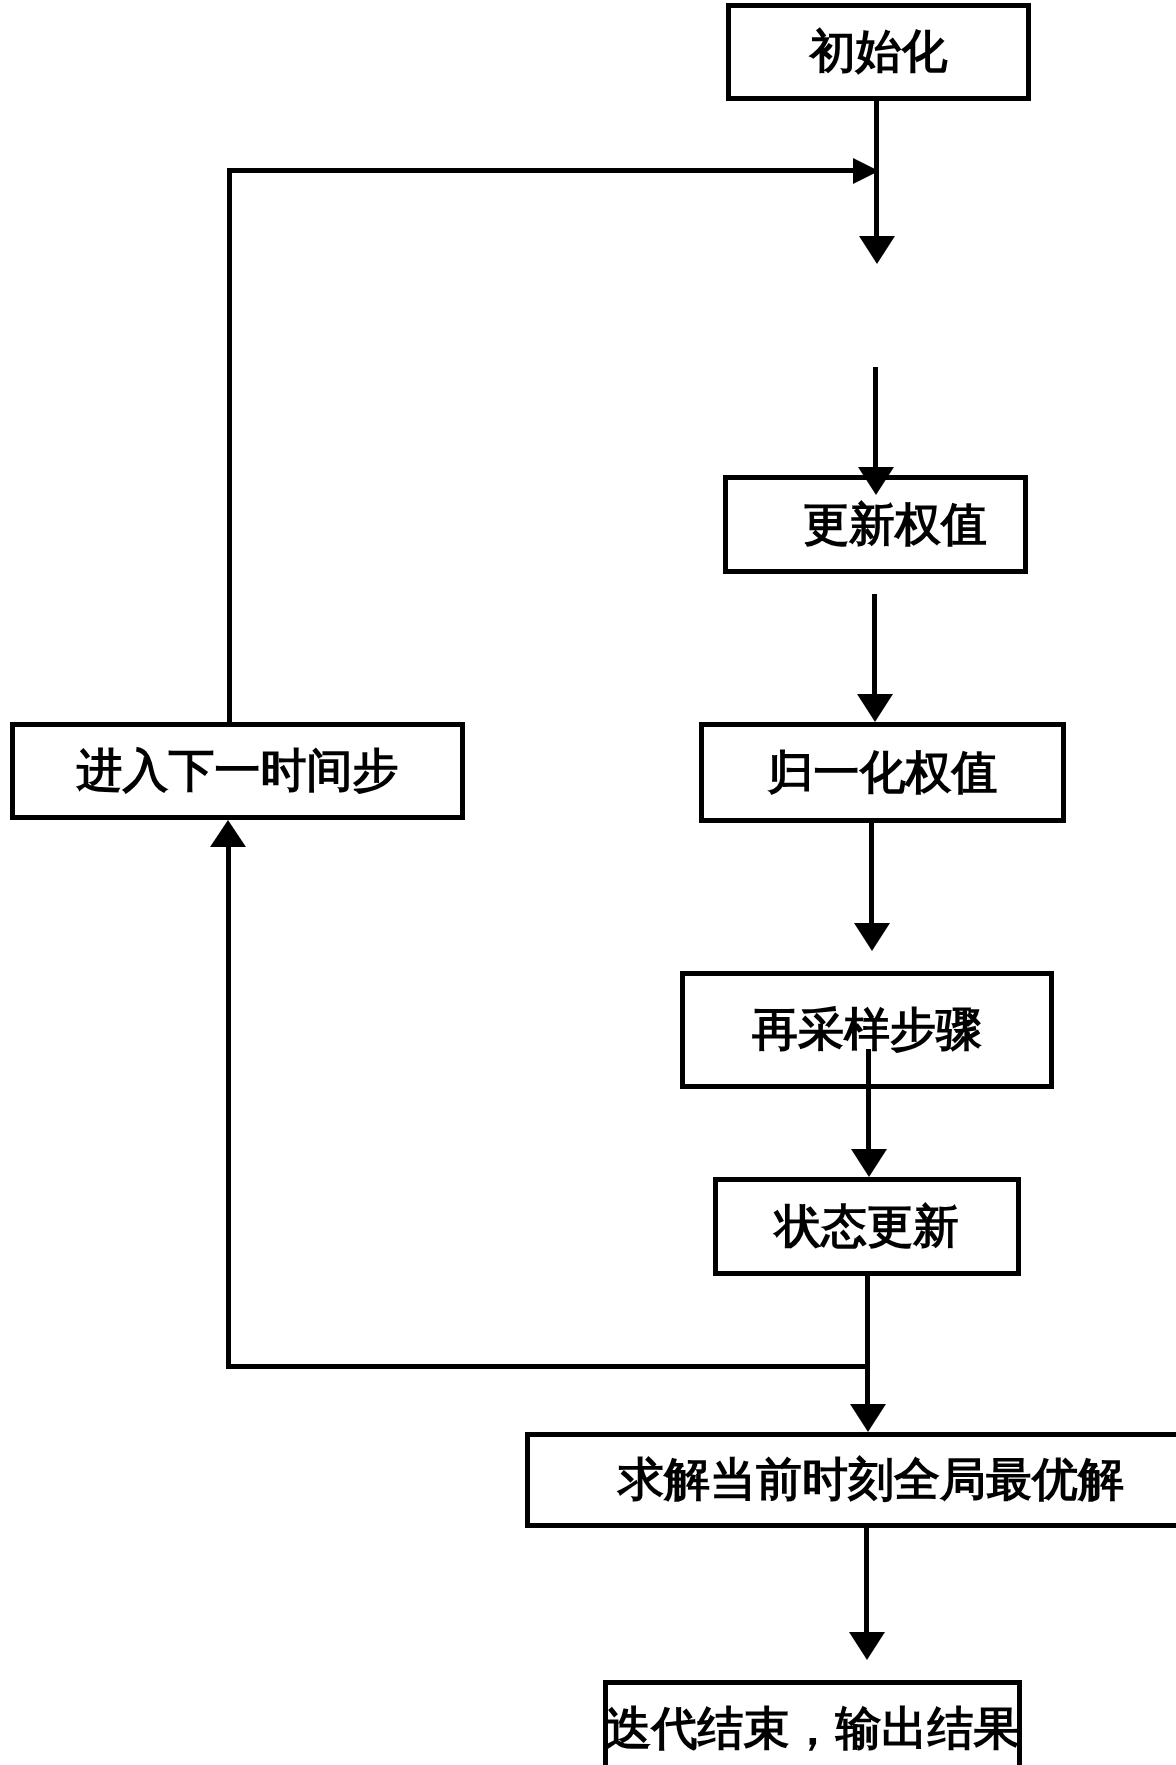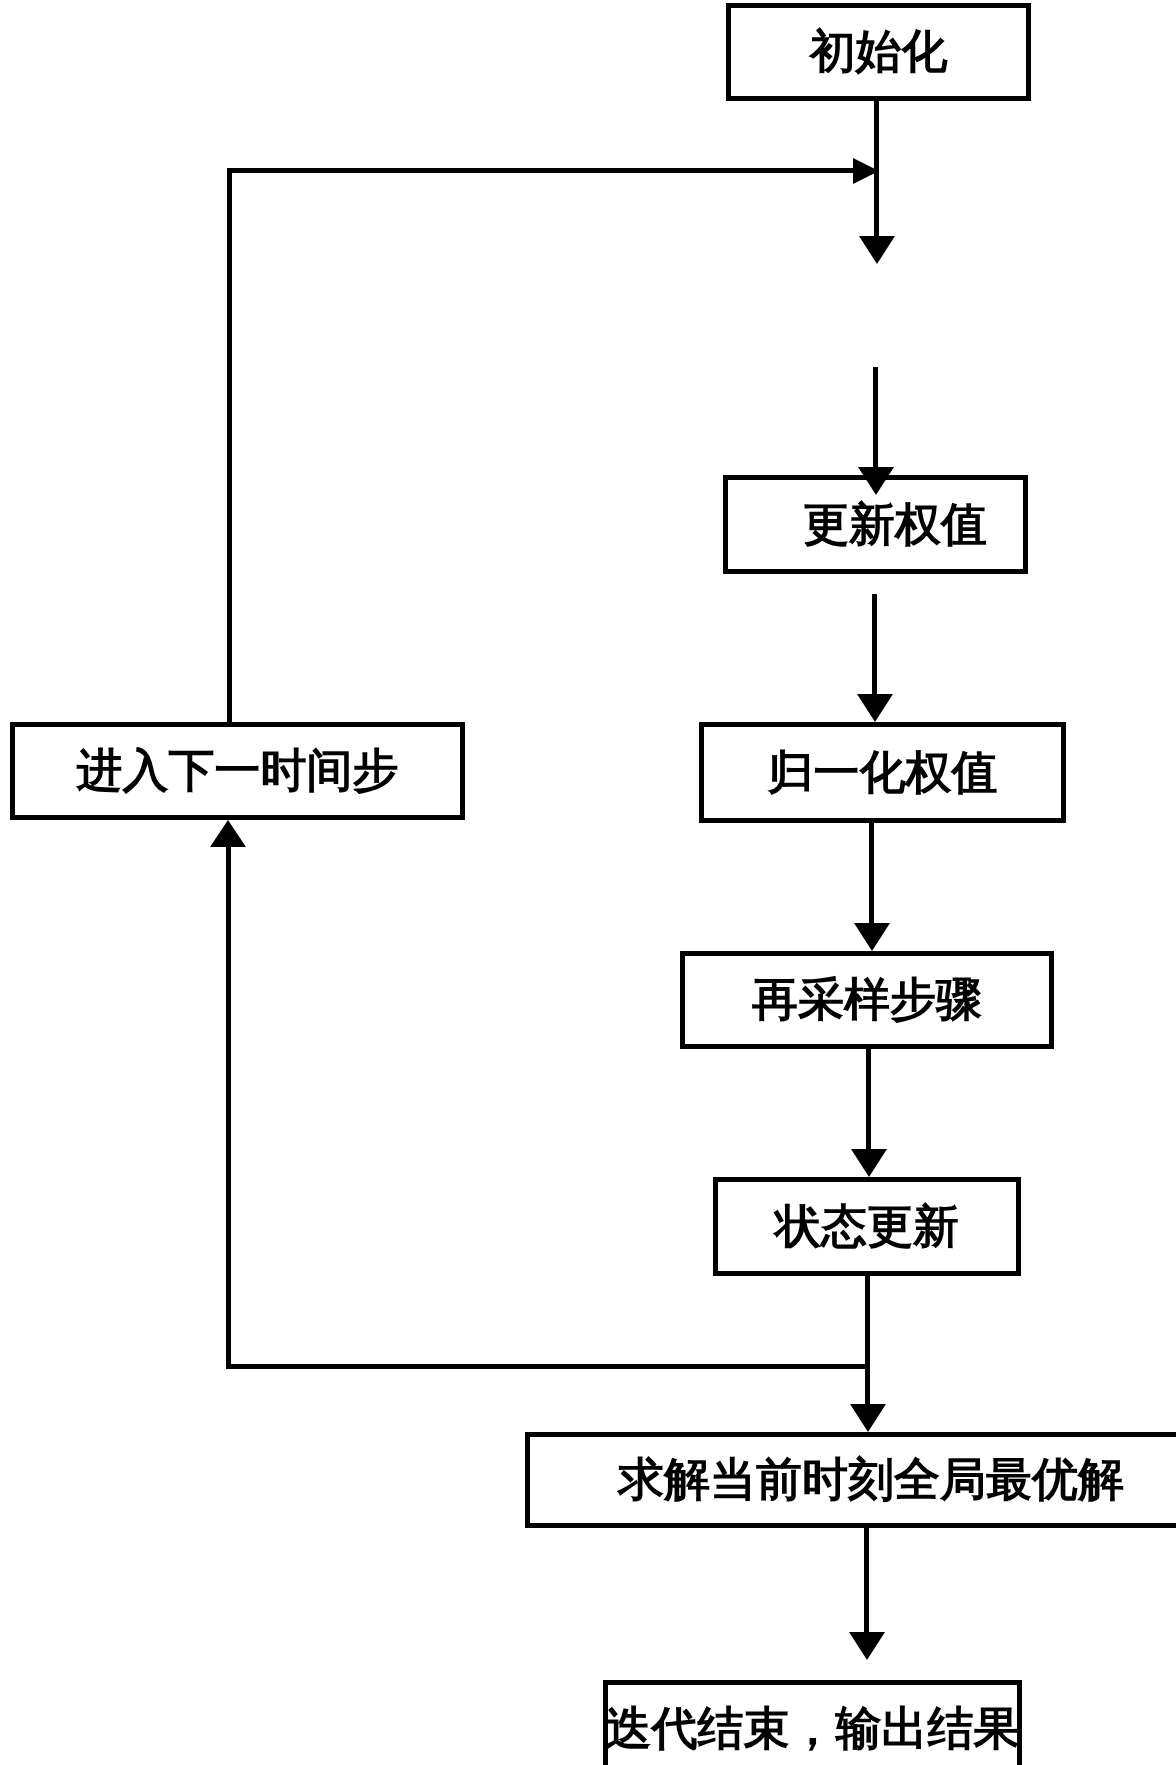--- a/index.html
+++ b/index.html
@@ -63,21 +63,21 @@
 
 
   <div class="node" style="left:723px; top:475px; width:305px; height:99px;padding-left:39px;">
     <span>更新权值</span>
   </div>
 
   <div class="node" style="left:682px; top:722px; width:367px; height:101px;margin-left:17px;">
     <span>归一化权值</span>
   </div>
 
-  <div class="node" style="left:680px; top:951px; width:374px; height:98px;">
+  <div class="node" style="left:680px; top:971px; width:374px; height:118px;">
     <span>再采样步骤</span>
   </div>
 
   <div class="node" style="left:713px; top:1177px; width:308px; height:99px;">
     <span>状态更新</span>
   </div>
 
   <div class="node" style="left:2px; top:722px; width:455px; height:98px;margin-left:8px;">
     <span>进入下一时间步</span>
   </div>

